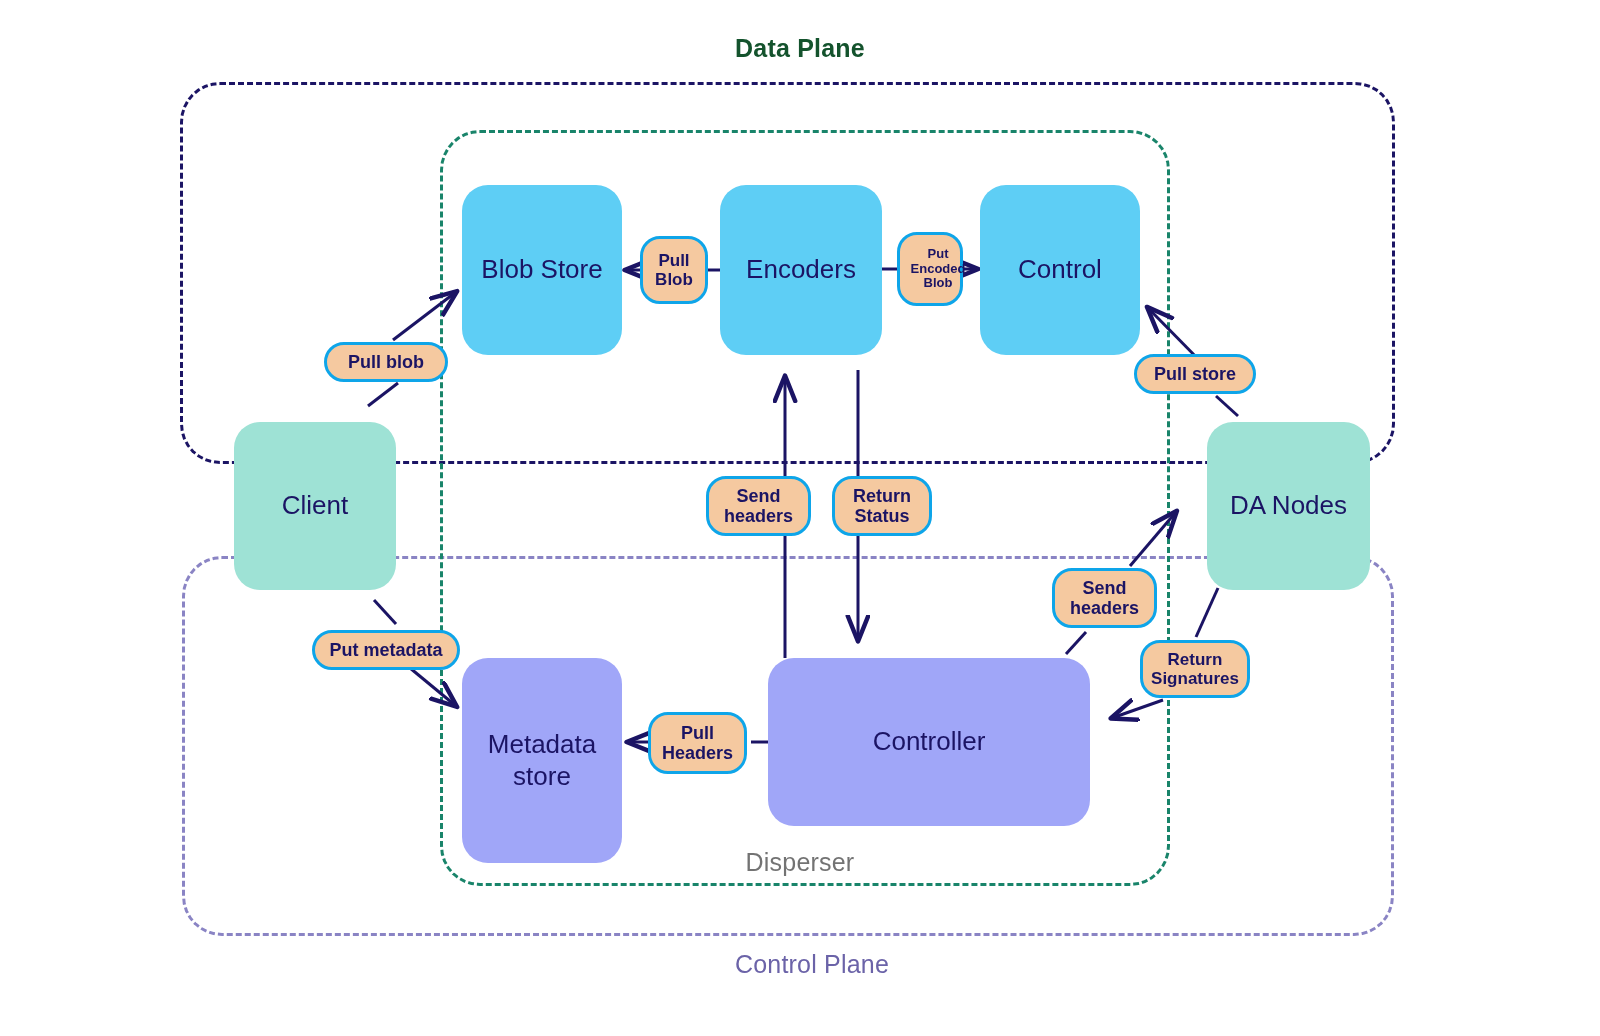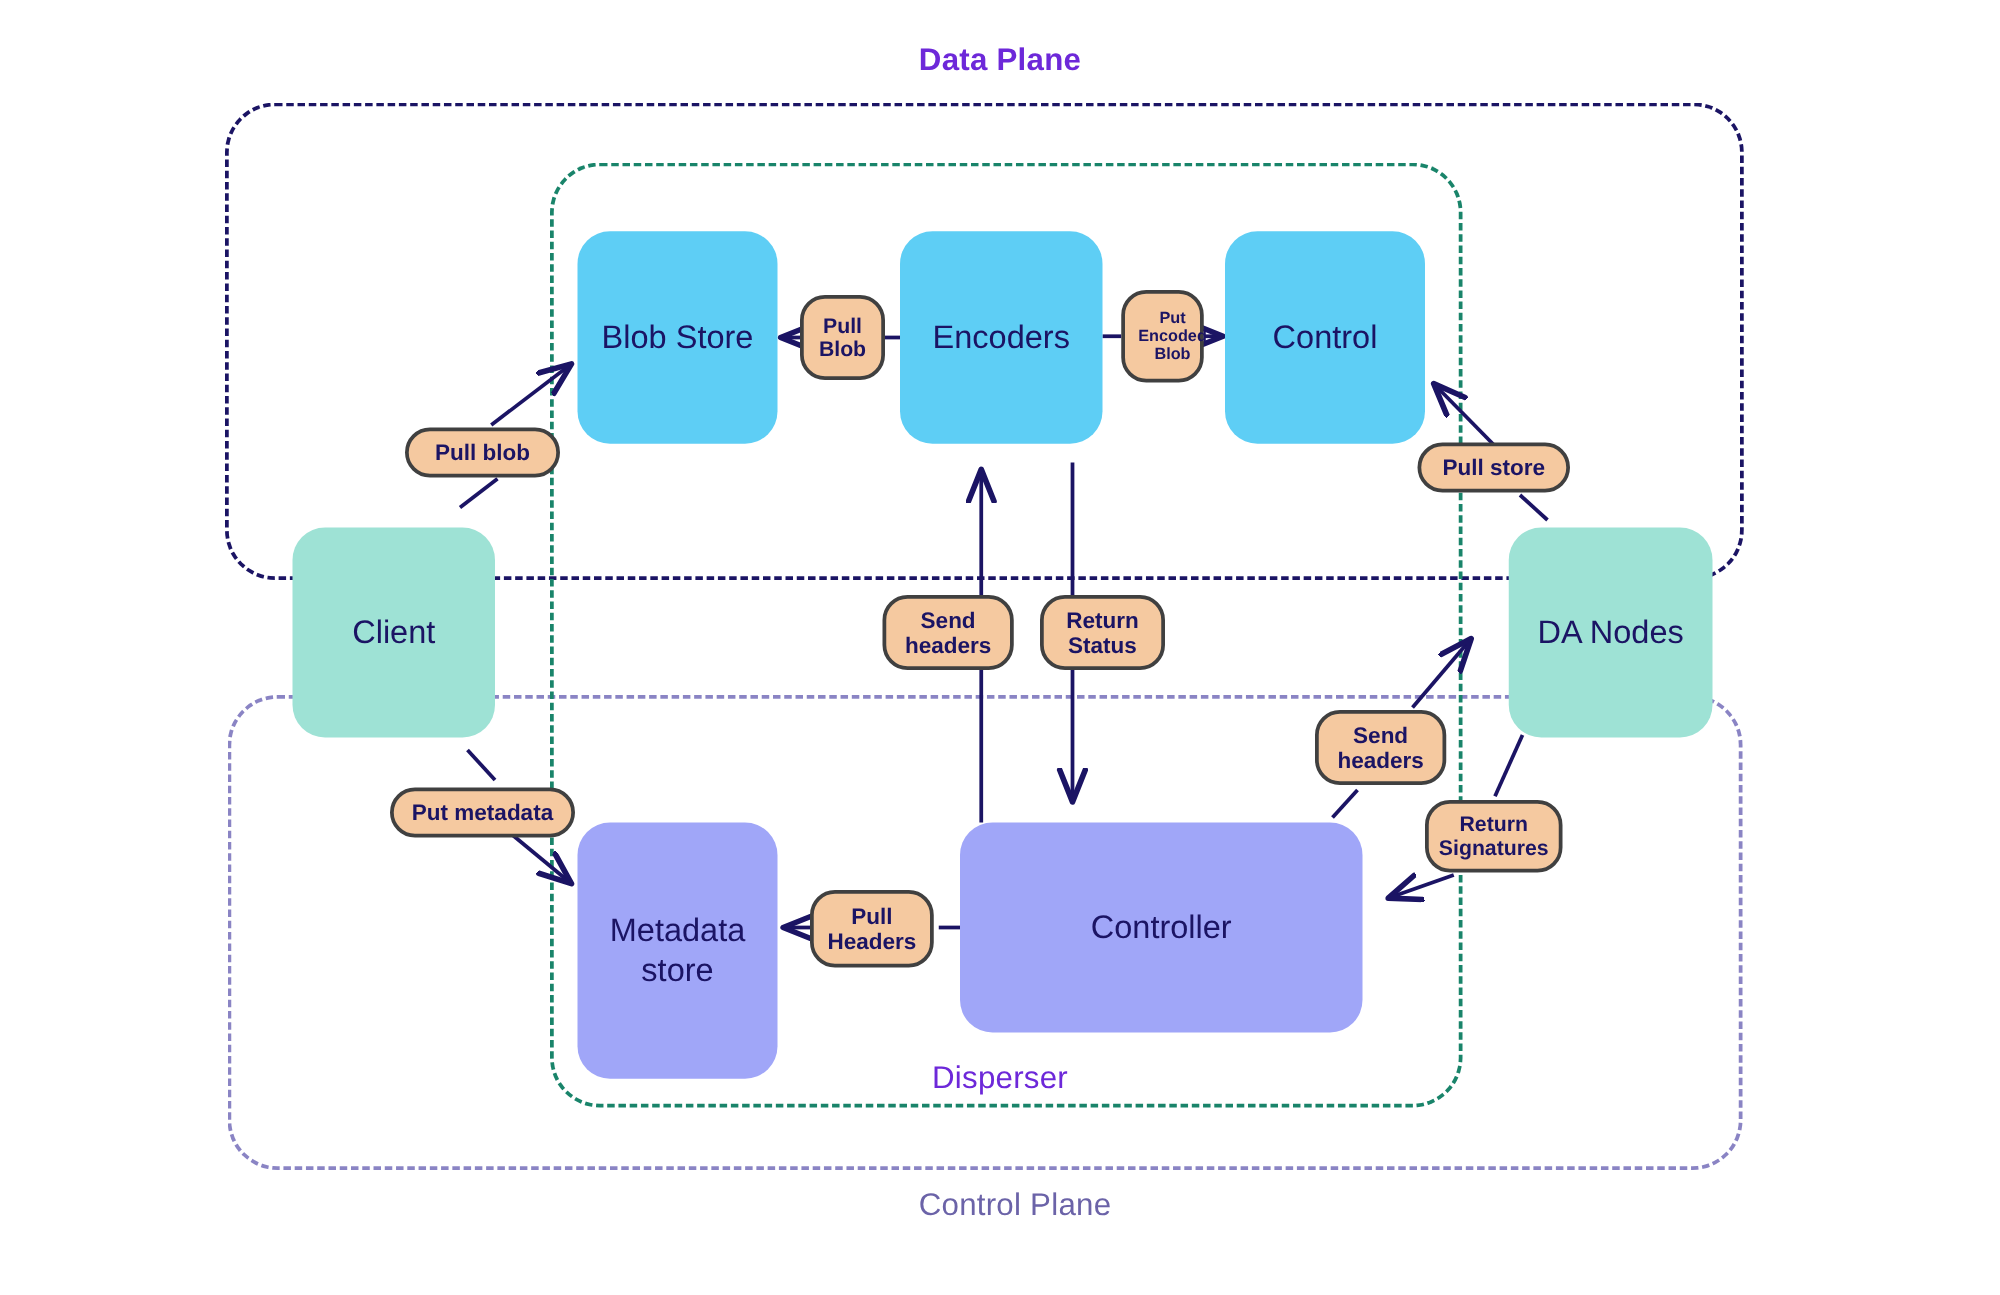--- a/index.html
+++ b/index.html
@@ -11,23 +11,23 @@
   .region{position:absolute;box-sizing:border-box;}
   .region.dataplane{left:180px;top:82px;width:1215px;height:382px;
       border:3px dashed #1b1464;border-radius:40px;border-bottom-color:#1b1464;}
   .region.controlplane{left:182px;top:556px;width:1212px;height:380px;
       border:3px dashed #8a84c4;border-radius:40px;}
   .region.disperser{left:440px;top:130px;width:730px;height:756px;
       border:3px dashed #19846a;border-radius:40px;}
 
   .region-title{position:absolute;font-size:25px;font-weight:700;
       letter-spacing:.2px;white-space:nowrap;}
-  .region-title.dp{top:34px;left:0;width:1600px;text-align:center;color:#6d28d9;}
+  .region-title.dp{top:34px;left:0;width:1600px;text-align:center;color:#14532d;}
   .region-title.cp{top:950px;left:0;width:1600px;text-align:center;color:#6b63a8;font-weight:400;padding-left:12px;}
-  .region-title.dsp{top:848px;left:0;width:1600px;text-align:center;color:#6d28d9;font-weight:400;}
+  .region-title.dsp{top:848px;left:0;width:1600px;text-align:center;color:#737373;font-weight:400;}
 
   
   .node{position:absolute;box-sizing:border-box;display:flex;
         align-items:center;justify-content:center;text-align:center;
         color:#1b1464;font-size:26px;font-weight:500;line-height:1.22;
         border-radius:26px;padding:6px 10px;}
   .node.blue{background:#5ecef5;}
   .node.mint{background:#9ee2d5;}
   .node.lav{background:#a0a6f8;}
 
@@ -35,21 +35,21 @@
   #n-encoders{left:720px;top:185px;width:162px;height:170px;}
   #n-relays{left:980px;top:185px;width:160px;height:170px;}
   #n-client{left:234px;top:422px;width:162px;height:168px;}
   #n-danodes{left:1207px;top:422px;width:163px;height:168px;}
   #n-metadata{left:462px;top:658px;width:160px;height:205px;}
   #n-controller{left:768px;top:658px;width:322px;height:168px;}
 
   
   .elabel{position:absolute;box-sizing:border-box;display:flex;
       align-items:center;justify-content:center;text-align:center;
-      background:#f5c9a0;border:3px solid #404040;border-radius:18px;
+      background:#f5c9a0;border:3px solid #0ea5e9;border-radius:18px;
       color:#1b1464;font-weight:700;line-height:1.12;padding:4px 8px;
       white-space:pre-line;}
   .elabel.pill{border-radius:999px;}
 
   #l-pullblob2{left:640px;top:236px;width:68px;height:68px;font-size:17px;border-radius:20px;}
   #l-putencoded{left:897px;top:232px;width:66px;height:74px;font-size:13px;border-radius:20px;padding-left:24px;}
   #l-pullblob1{left:324px;top:342px;width:124px;height:40px;font-size:18px;}
   #l-pullchunks{left:1134px;top:354px;width:122px;height:40px;font-size:18px;}
   #l-sendheaders-c{left:706px;top:476px;width:105px;height:60px;font-size:18px;border-radius:20px;}
   #l-returnstatus{left:832px;top:476px;width:100px;height:60px;font-size:18px;border-radius:20px;}

